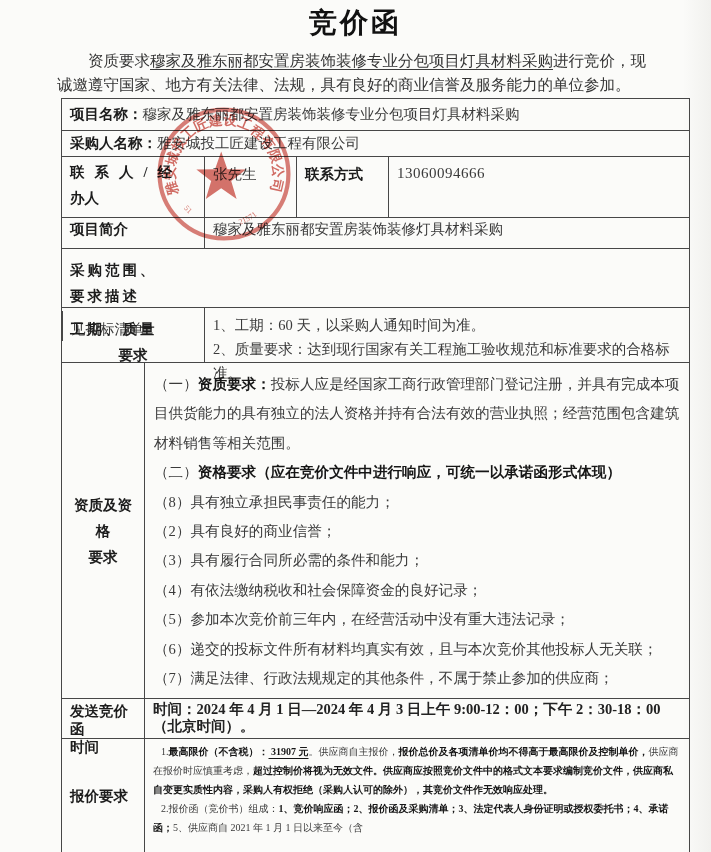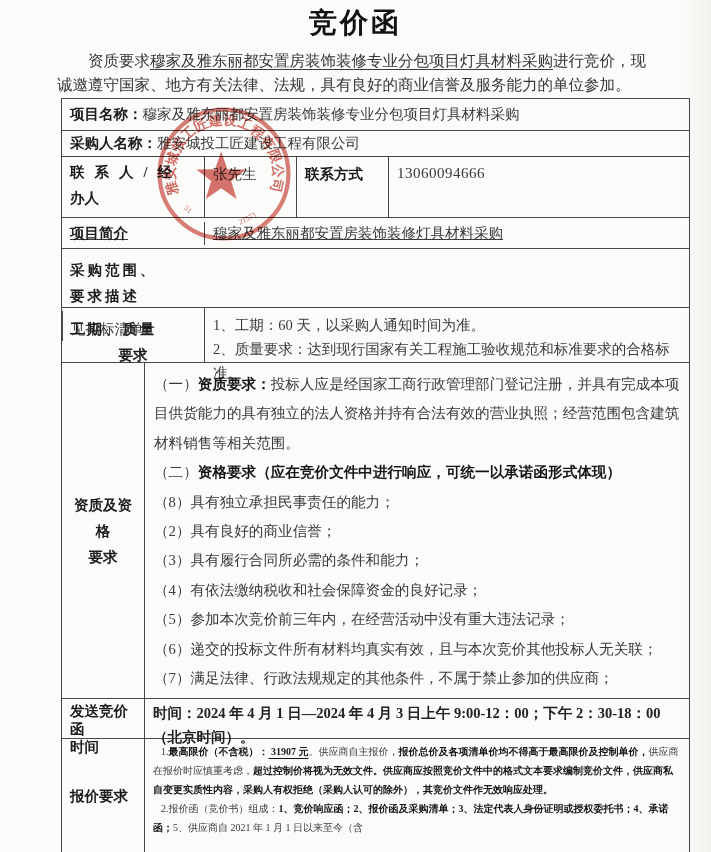--- a/index.html
+++ b/index.html
@@ -27,37 +27,37 @@
   .lab{font-weight:700;color:#1c1c1c;flex:0 0 auto;}
   .vline{border-left:1.4px solid #474747;}
   .w142{width:142px;}
   .w82{width:82px;}
   .w92{width:92px;}
   .grow{flex:1 1 auto;}
   .vcenter{display:flex;flex-direction:column;justify-content:center;}
   .r1{height:32px;align-items:center;}
   .r2{height:26px;align-items:center;}
   .r3{height:61px;}
-  .r4{height:31px;align-items:center;text-decoration:underline;}
+  .r4{height:31px;}
   .r5{height:59px;flex-direction:column;}
   .r6{height:55px;font-family:Liberation Serif, serif;}
   .r7{height:336px;}
   .r8{height:40px;}
   .r9{height:114px;}
   .inline-lab{font-weight:700;color:#1c1c1c;}
   .ls10{letter-spacing:10px;}
   .ls3{letter-spacing:3px;}
   .ctr{text-align:center;}
   .lab2{line-height:26px;}
   .bld{font-weight:700;color:#161616;}
   .unl{text-decoration:underline;text-underline-offset:3px;}
   .u-intro{border-bottom:1px solid #3a3a3a;}
   .r6 .cell.grow{padding-top:5px;line-height:24px;}
   .r7 .content{padding:7px 8px 0 9px;line-height:29.4px;font-size:14.6px;}
-  .r8 .content{padding-top:2px;line-height:24px;font-weight:700;color:#222;}
+  .r8 .content{padding-top:2px;line-height:17px;font-weight:700;color:#222;}
   .r9 .content{padding-top:3px;line-height:19px;font-size:10px;}
   .rp.ind{text-indent:0.8em;}
   .stamp{
     position:absolute;left:154px;top:98px;width:140px;height:152px;
     mix-blend-mode:multiply;opacity:0.92;pointer-events:none;
   }
   .phone{font-size:15px;letter-spacing:0.5px;}
 </style>
 </head>
 <body>

